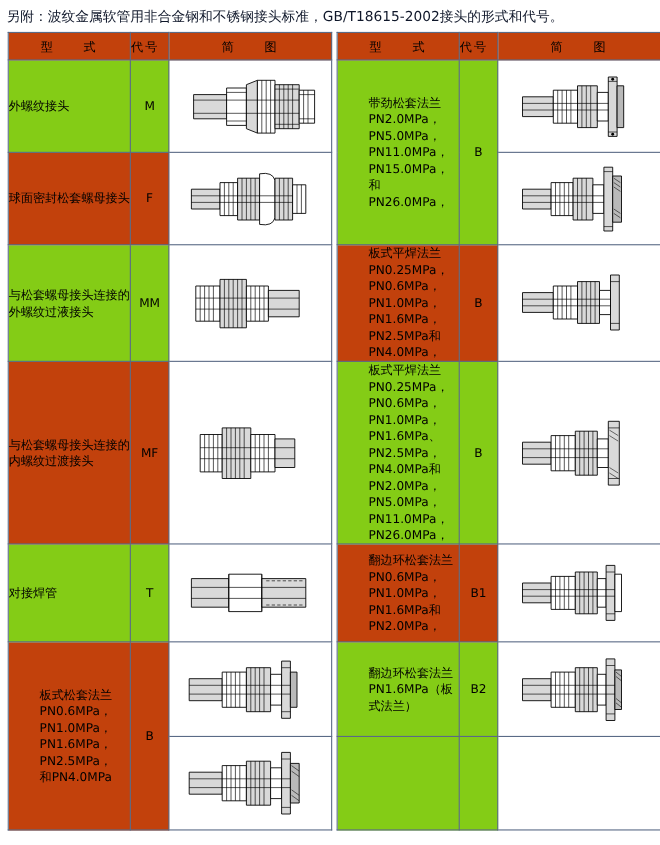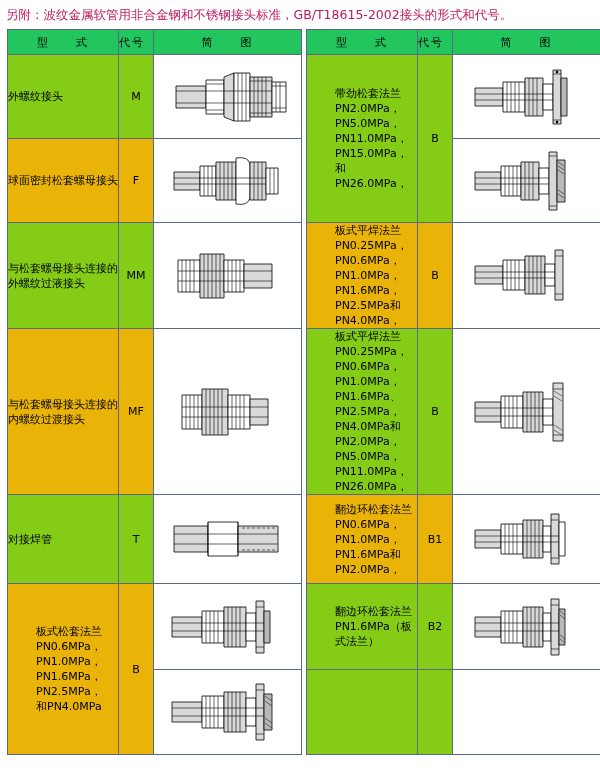--- a/index.html
+++ b/index.html
@@ -17,38 +17,38 @@
   .page {
     position: relative;
     width: 600px;
     height: 768px;
     box-sizing: border-box;
   }
   .title {
     font-size: 12.5px;
     line-height: 16px;
     padding: 7px 6px 6px 6px;
-    color: #be185d;
+    color: #0f172a;
     white-space: nowrap;
   }
   table.tbl {
     border-collapse: collapse;
     width: 586px;
     margin: 0 7px;
     table-layout: fixed;
   }
   table.tbl td, table.tbl th {
     border: 1px solid #5a6a86;
     padding: 0;
     vertical-align: middle;
     font-weight: normal;
     font-size: 11px;
   }
   thead th {
-    background: #22c55e;
+    background: #c2410c;
     height: 24px;
     font-size: 11.5px;
     letter-spacing: 2px;
     text-align: center;
   }
   .c-type  { width: 110px; }
   .c-code  { width: 34px;  text-align: left; }
   .c-fig   { width: 147px; }
   .gap     { width: 4px; border: none !important; background: #fff; }
 
@@ -61,21 +61,21 @@
   td.type.center-v { vertical-align: middle; padding-left: 28px; }
   td.code {
     text-align: center;
     font-size: 12px;
   }
   td.fig {
     text-align: center;
     background: #ffffff;
     padding: 2px 0;
   }
-  .yellow { background: #eab308; }
+  .yellow { background: #c2410c; }
   .white  { background: #84cc16; }
 
   svg { display: block; margin: 0 auto; }
   .ln   { fill: none; stroke: #000; stroke-width: 0.8; }
   .lnt  { fill: none; stroke: #000; stroke-width: 0.6; }
   .dash { fill: none; stroke: #000; stroke-width: 0.6; stroke-dasharray: 3 2; }
   .fillgray { fill: #d9d9d9; stroke: #000; stroke-width: 0.8; }
   .fillw { fill: #ffffff; stroke: #000; stroke-width: 0.8; }
   .fillb { fill: #b9b9b9; stroke: #000; stroke-width: 0.8; }
   .hatch { stroke: #000; stroke-width: 0.5; }

